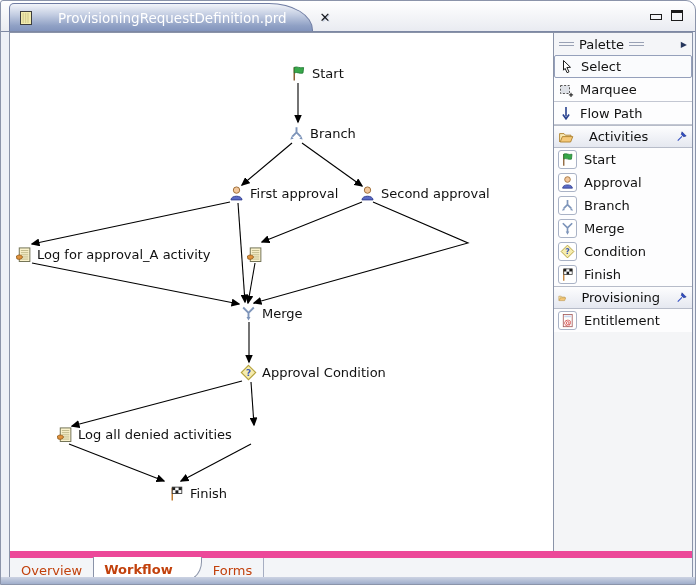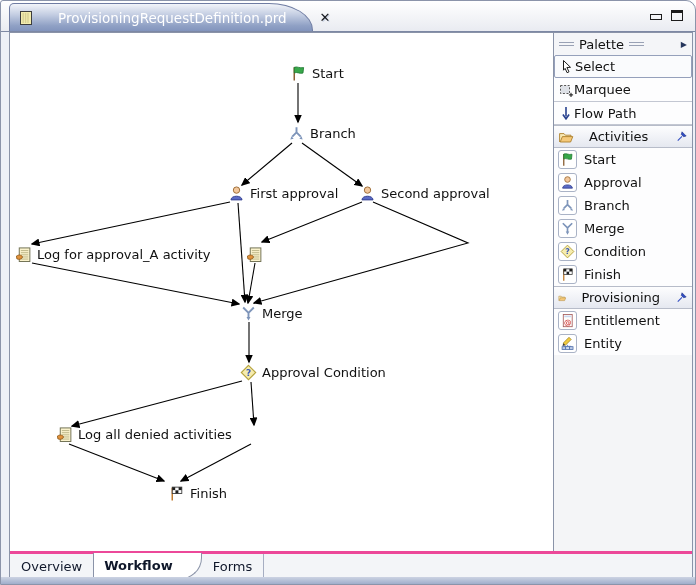--- a/index.html
+++ b/index.html
@@ -37,38 +37,38 @@
 
   
   .palette { position:absolute; left:543px; top:0; width:139px; height:518px; box-sizing:border-box;
     border-left:1px solid #8a93a8; background:#f4f5f7; font-size:13px; color:#111; }
   .p-header { height:22px; display:flex; align-items:center; gap:5px; padding:0 5px; background:#f4f5f8; }
   .p-hl { flex:0 0 15px; height:4px; box-sizing:border-box;
     border-top:1px solid #99a1b5; border-bottom:1px solid #99a1b5; }
   .p-title { font-weight:normal;text-align:right; }
   .p-arrow { margin-left:auto; font-size:8px; color:#25355c; }
   .p-tools { background:#fdfdfe; border-bottom:1px solid #c3c7d2; }
-  .p-tool { height:23px; display:flex; align-items:center; padding:0 4px; box-sizing:border-box; }
+  .p-tool { height:23px; display:flex; align-items:center; gap:6px; padding:0 4px; box-sizing:border-box; }
   .p-tool.selected { border:1px solid #95a0bb; border-radius:2px; background:#fafbfd; }
   .p-toolsep { border-top:1px solid #c3c7d2; }
   .p-tool svg { width:16px; height:16px; flex:0 0 16px; }
   .p-drawer { height:21px; display:flex; align-items:center; gap:15px; padding:0 4px;
     background:linear-gradient(#fdfdfe,#e5e8f0); border-top:1px solid #b7bcc9; border-bottom:1px solid #b7bcc9; }
   .p-drawer svg.foldr { width:16px; height:16px; }
   .p-pin { margin-left:auto; }
   .p-pin svg { width:13px; height:13px; display:block; }
   .p-items { background:#fdfdfe; }
   .p-item { height:23px; display:flex; align-items:center; gap:7px; padding:0 4px; }
   .ibox { width:19px; height:19px; box-sizing:border-box; border:1px solid #aab3c6; border-radius:3px;
     background:#fff; display:flex; align-items:center; justify-content:center; flex:0 0 19px; }
   .ibox svg { width:15px; height:15px; display:block; }
 
   
   .btabs { position:absolute; left:0; right:0; bottom:0; height:26px; box-sizing:border-box;
-    border-top:3px solid #ec4899; background:#f3f5f8; display:flex; font-size:13px; color:#0f172a; }
+    border-top:7px solid #ec4899; background:#f3f5f8; display:flex; font-size:13px; color:#c2410c; }
   .btab { padding:0 11px; line-height:25px; }
   .btab.selected { margin-top:-1px; height:27px; line-height:26px; background:#fff;
     border:1px solid #8a93a8; border-top:none; box-sizing:border-box;
     border-radius:0 0 24px 0 / 0 0 22px 0; padding:0 28px 0 10px;font-weight:bold; }
   .btab.bordered { border-right:1px solid #a6aec2; }
   .bottomstrip { position:absolute; left:0; right:0; bottom:0; height:7px;
     background:linear-gradient(#ccd3e3,#a0aecb); }
   .hidden-defs { position:absolute; width:0; height:0; overflow:hidden; }
 </style>
 </head>
@@ -379,28 +379,20 @@
       </div>
       <div class="p-items">
         <div class="p-item">
           <span class="ibox">
               <svg>
                 <use href="#i-ent"></use>
               </svg>
             </span>
           <span>Entitlement</span>
         </div>
-        <div class="p-item">
-          <span class="ibox">
-              <svg>
-                <use href="#i-entity"></use>
-              </svg>
-            </span>
-          <span>Entity</span>
-        </div>
       </div>
     </div>
 
     <div class="btabs">
       <div class="btab">
         <span>Overview</span>
       </div>
       <div class="btab selected">
         <span>Workflow</span>
       </div>

